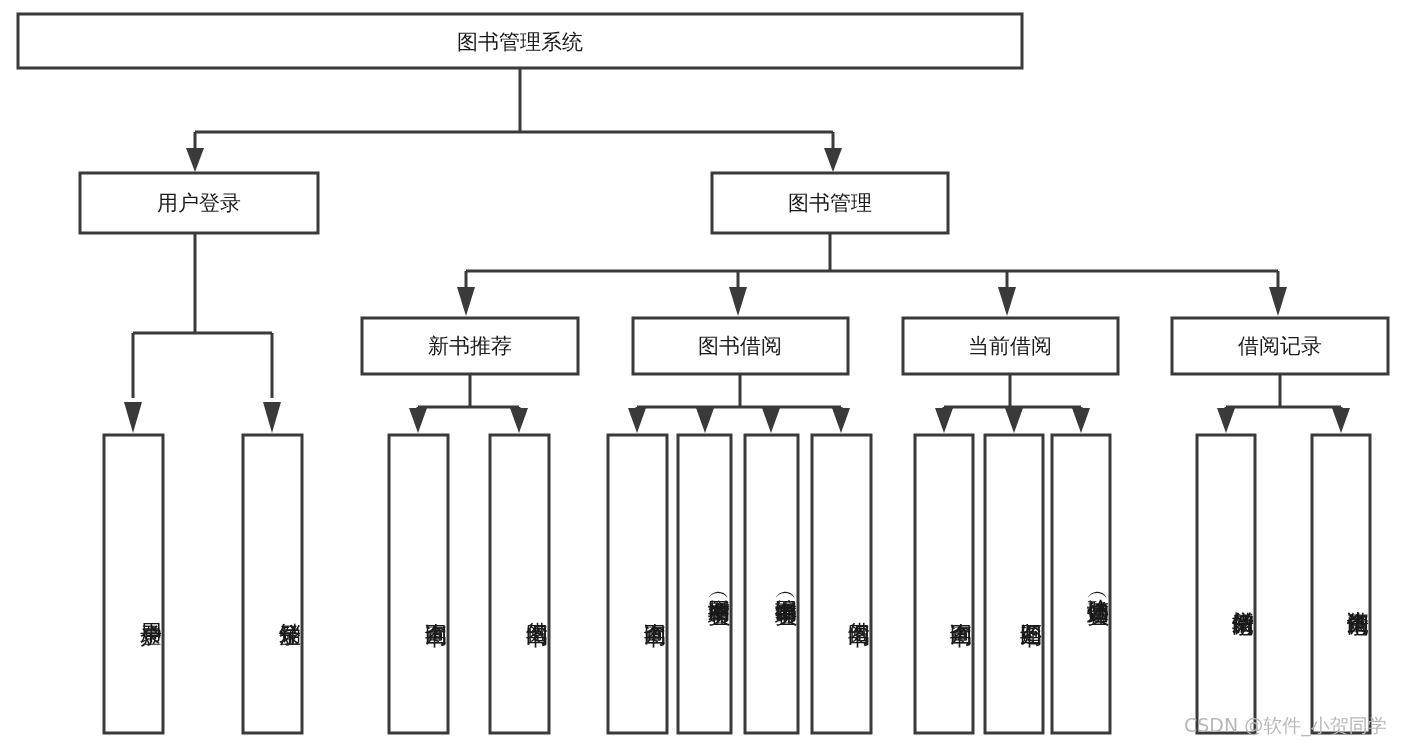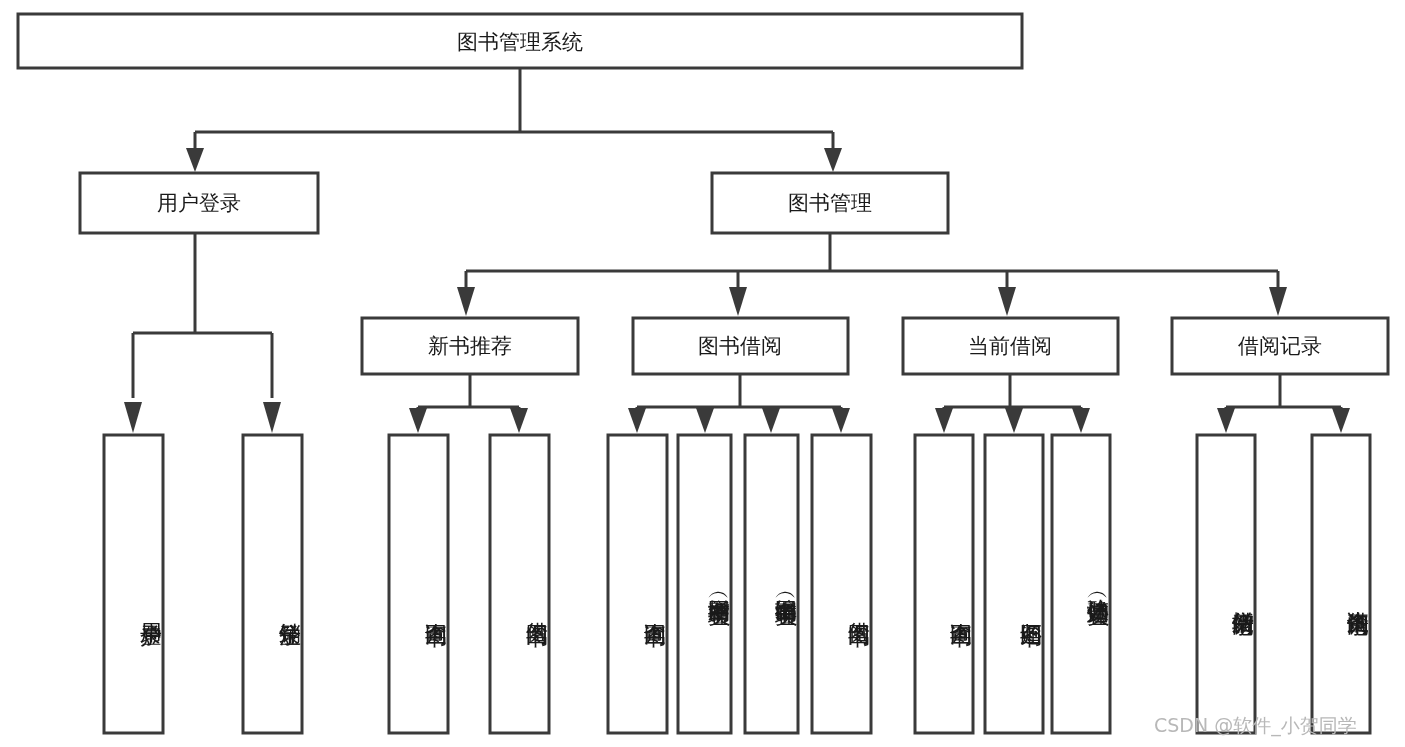--- a/index.html
+++ b/index.html
@@ -219,15 +219,15 @@
   <div class="leaf-label" style="left:745px; top:443px; width:53px; height:285px;">编辑图书（管理员）</div>
   <div class="leaf-label" style="left:812px; top:492px; width:59px; height:230px;">借阅图书</div>
 
   <div class="leaf-label" style="left:915px; top:492px; width:58px; height:230px;">查询图书</div>
   <div class="leaf-label" style="left:985px; top:492px; width:58px; height:230px;">归还图书</div>
   <div class="leaf-label" style="left:1052px; top:443px; width:58px; height:285px;">确认归还（管理员）</div>
 
   <div class="leaf-label" style="left:1197px; top:466px; width:58px; height:260px;">新增借阅记录</div>
   <div class="leaf-label" style="left:1312px; top:466px; width:58px; height:260px;">查询借阅记录</div>
 
-  <div class="watermark" style="left:1154px; top:713px;">CSDN @软件_小贺同学</div>
+  <div class="watermark" style="left:1184px; top:713px;">CSDN @软件_小贺同学</div>
 
 </div>
 
 </body></html>

